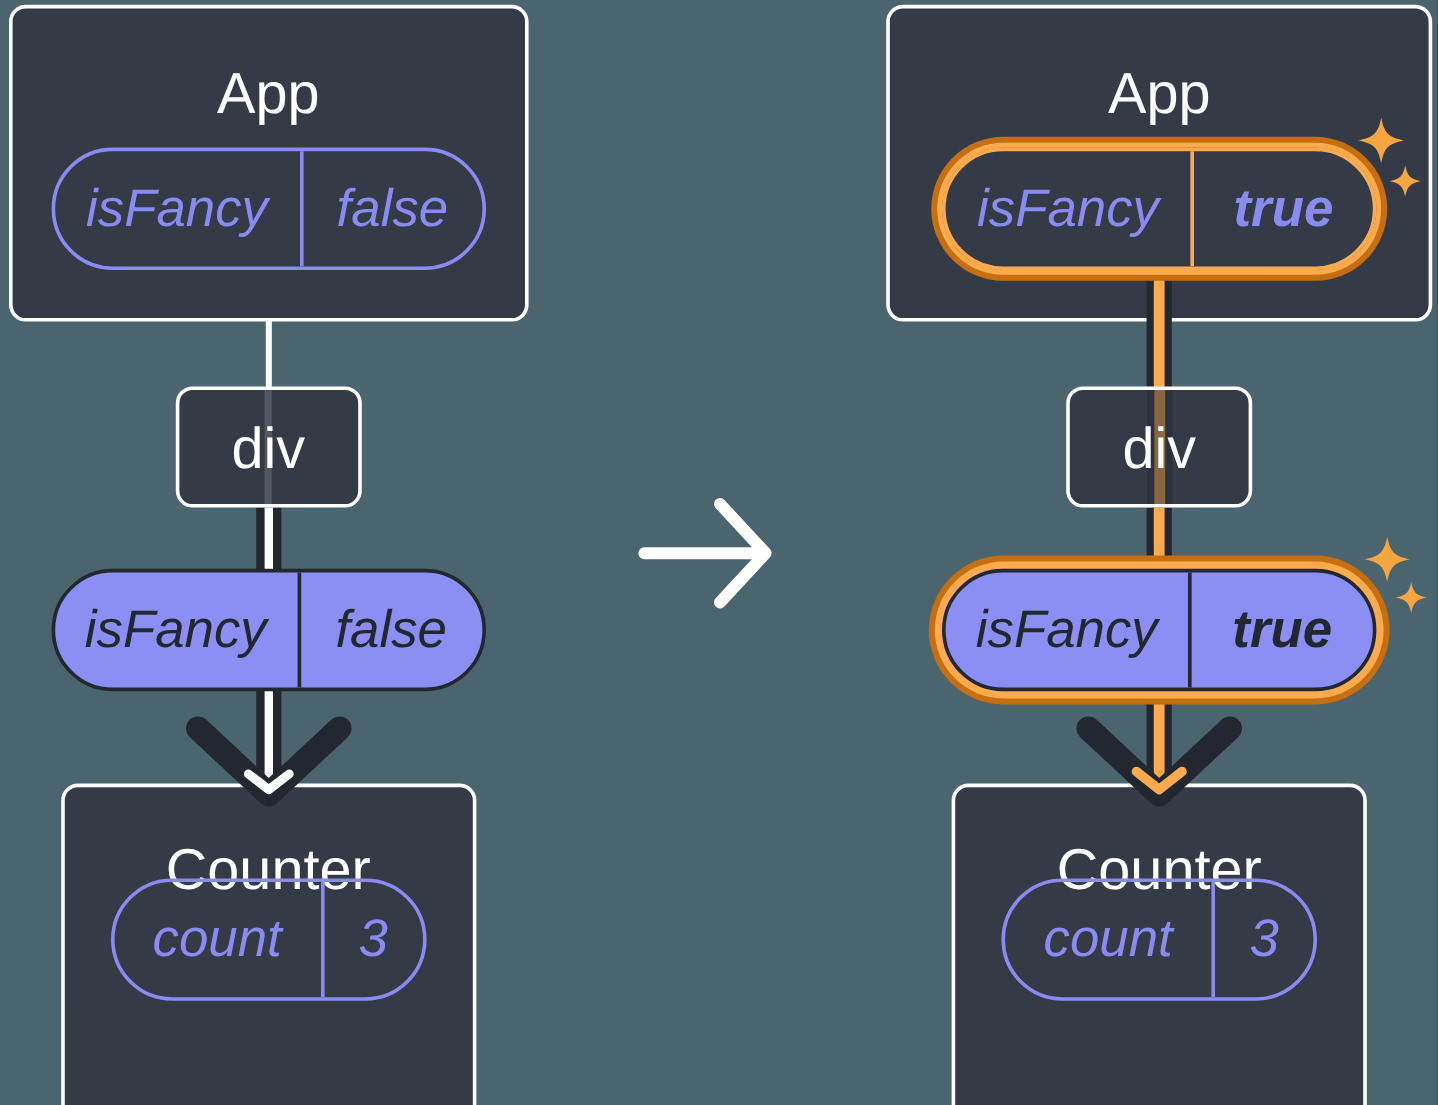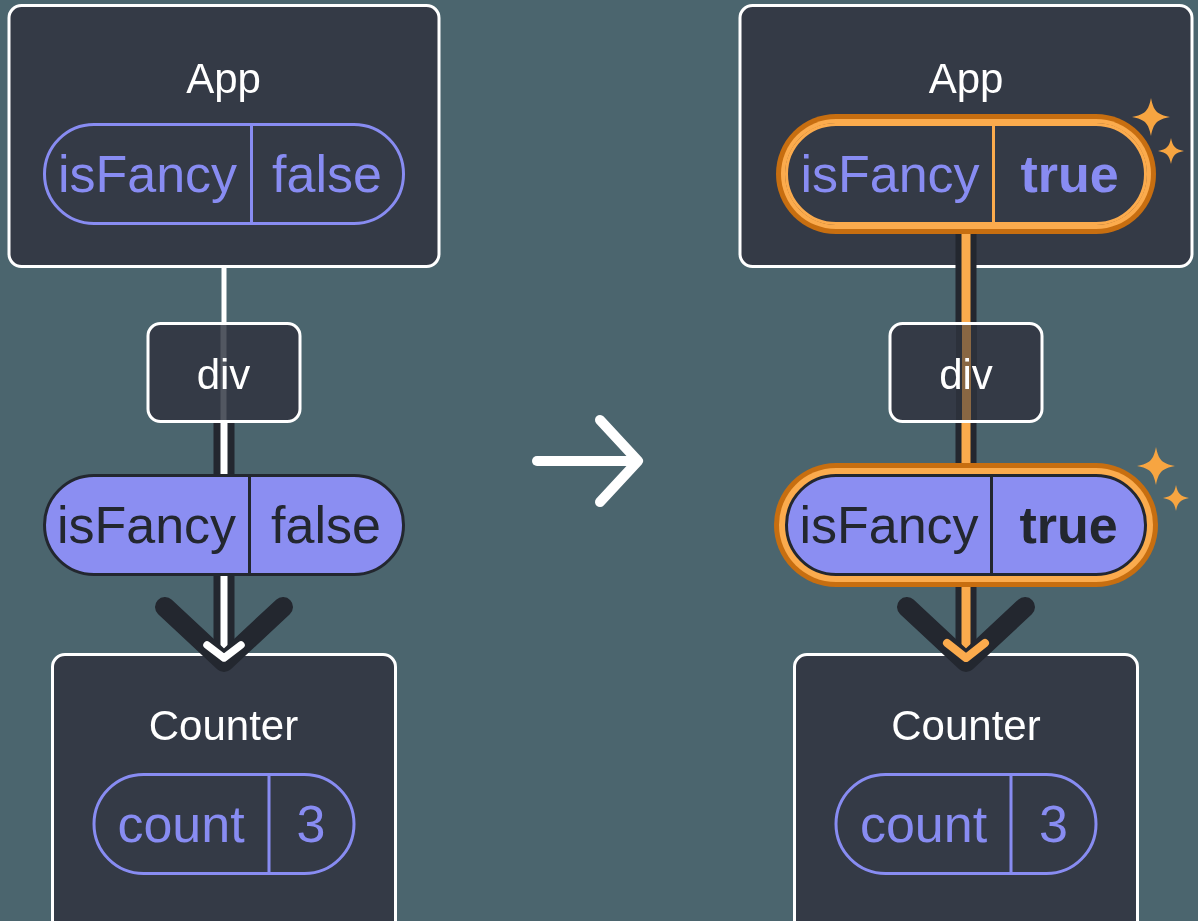--- a/index.html
+++ b/index.html
@@ -21,52 +21,52 @@
     border-radius:14px;box-sizing:border-box;
   }
   .app-box{top:4px;height:264px;z-index:0;}
   .panel-before .app-box{width:433px;}
   .panel-after .app-box{width:455px;}
   .div-box{top:322px;width:155px;height:101px;z-index:3;}
   .counter-box{top:653px;width:346px;height:332px;z-index:0;}
 
   .node-title{
     position:absolute;left:0;right:0;text-align:center;
-    color:#fff;font-size:42px;font-weight:500;line-height:48px;
+    color:#fff;font-size:48px;font-weight:500;line-height:48px;
   }
   .app-box .node-title{top:48px;}
   .counter-box .node-title{top:46px;}
   .div-box .node-title{top:26px;font-weight:400;}
 
   
   .div-stripe{position:absolute;top:0;bottom:0;left:50%;transform:translateX(-50%);}
   .stripe-dark{width:21px;background:rgba(26,29,36,0.30);}
   .stripe-core-white{width:6px;background:rgba(255,255,255,0.15);}
   .stripe-core-orange{width:9px;background:rgba(251,171,77,0.45);}
 
   
   .pill{
     position:absolute;left:50%;transform:translateX(-50%);
     height:102px;border-radius:51px;box-sizing:border-box;
     display:flex;align-items:stretch;overflow:hidden;z-index:2;
   }
-  .pill .cell{display:flex;align-items:center;justify-content:center;font-size:52px;}
+  .pill .cell{display:flex;align-items:center;justify-content:center;font-size:44px;font-style:italic;}
   .pill .sep{width:3px;align-self:stretch;}
   .pill-outline{border:3px solid var(--purple,#888CF2);color:var(--purple,#888CF2);background:transparent;}
   .pill-outline .sep{background:var(--purple,#888CF2);}
   .pill-solid{border:3px solid var(--ink,#23272F);color:var(--ink,#23272F);background:var(--purple-fill,#8B8EF2);}
   .pill-solid .sep{background:var(--ink,#23272F);}
 
   .prop-pill-root{top:123px;width:362px;}
   .prop-pill-root .cell-name{width:204px;}
   .prop-pill-root .cell-value{flex:1;}
   .prop-pill-mid{top:474px;width:362px;}
   .prop-pill-mid .cell-name{width:202px;}
   .prop-pill-mid .cell-value{flex:1;}
-  .state-pill{top:773px;width:263px;}
+  .state-pill{top:732px;width:263px;}
   .state-pill .cell-name{width:172px;}
   .state-pill .cell-value{flex:1;}
   .bold-value{font-weight:700;}
 
   
   .hl-outline{
     border-color:var(--orange-light,#FBAB4D);
     box-shadow:0 0 0 4px var(--orange-light,#FBAB4D),0 0 0 9px var(--orange-dark,#C76E10);
   }
   .hl-outline .sep{background:var(--orange-light,#FBAB4D);}

